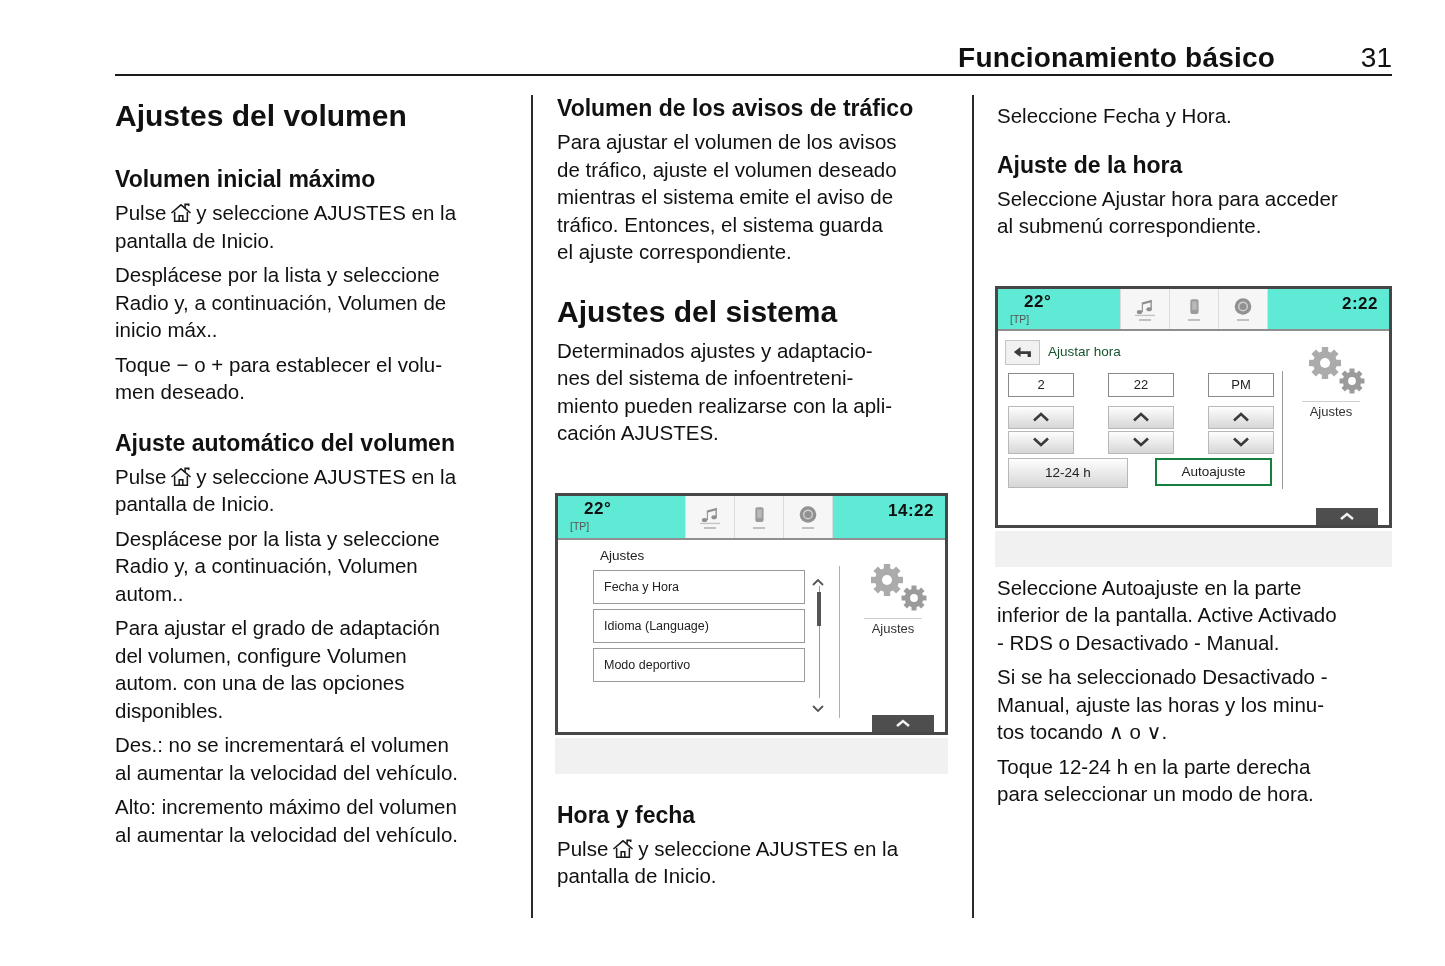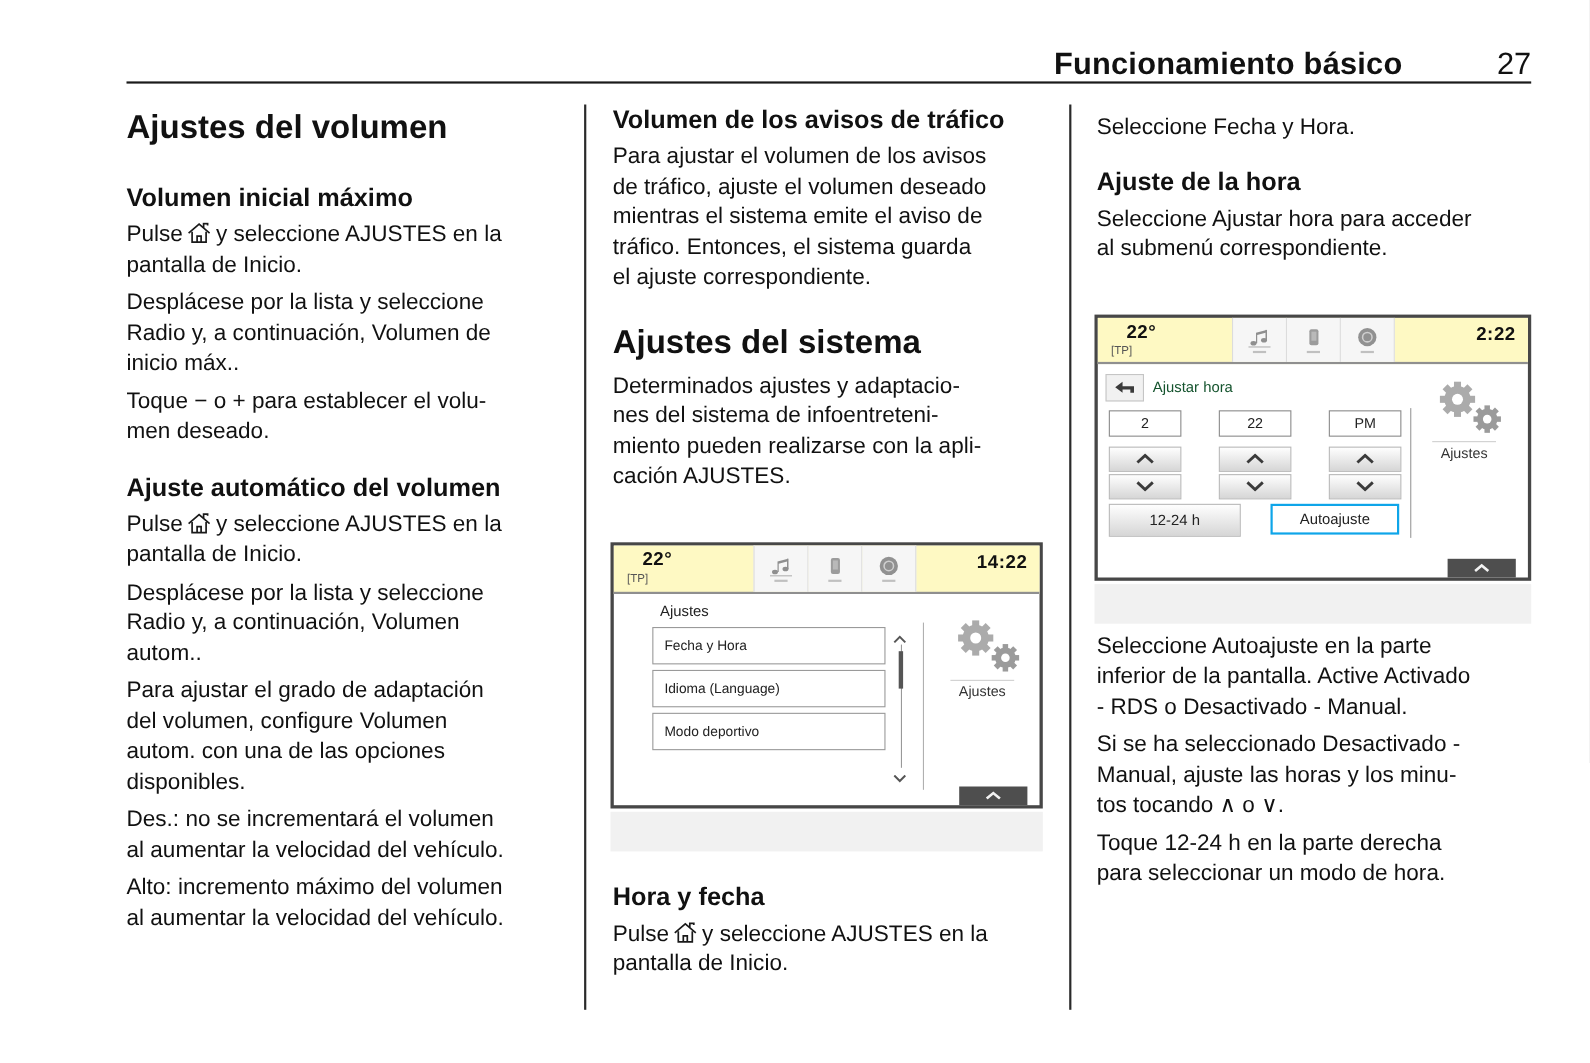--- a/index.html
+++ b/index.html
@@ -30,21 +30,21 @@
   svg.home { vertical-align:-3px; margin:0 4px; }
 
   
   .screen { position:relative; background:#fff; border:3px solid #474747; }
   #screen1 { width:387px; height:236px; margin:46px 0 0 -2px; }
   #screen2 { width:391px; height:236px; margin:46px 0 0 -2px; }
   .strip { background:#f1f1f1; }
   .strip1 { width:393px; height:36px; margin:3px 0 0 -2px; }
   .strip2 { width:397px; height:36px; margin:3px 0 0 -2px; }
 
-  .topbar { position:absolute; left:0; right:0; top:0; height:42px; border-bottom:2px solid #8f8f8f; background:#fef9c3; }
+  .topbar { position:absolute; left:0; right:0; top:0; height:42px; border-bottom:2px solid #8f8f8f; background:#5eead4; }
   #screen2 .topbar { height:40px; }
   .temp { position:absolute; left:12px; top:3px; }
   .temp-val { font-size:17px; font-weight:700; padding-left:14px; letter-spacing:0.5px; color:#111; }
   .temp-tp  { font-size:10.5px; color:#555; margin-top:1px; }
   .cells { position:absolute; top:0; bottom:0; display:flex; }
   #screen1 .cells { left:127px; } #screen2 .cells { left:122px; }
   .cell { width:48px; background:#f6f6f6; border-left:1px solid #dcdcdc; border-right:1px solid #dcdcdc;
           display:flex; flex-direction:column; align-items:center; justify-content:center; gap:2px; }
   .cell + .cell { border-left:none; }
   .cell-bar { width:12px; height:2px; background:#c0c0c0; }
@@ -77,30 +77,30 @@
   .s2-title { position:absolute; left:50px; top:55px; font-size:13.5px; color:#14532d; }
   .spin  { position:absolute; top:84px; width:66px; }
   .spin1 { left:10px; } .spin2 { left:110px; } .spin3 { left:210px; }
   .spin-val { height:22px; border:1px solid #8a8a8a; text-align:center; font-size:13px; line-height:22px; background:#fff; color:#222; }
   .spin-btn { height:21px; background:linear-gradient(#fefefe,#d6d6d6); border:1px solid #b8b8b8;
               display:flex; align-items:center; justify-content:center; }
   .spin-up  { margin-top:9px; } .spin-down { margin-top:2px; }
   .s2-mode { position:absolute; left:10px; top:169px; width:118px; height:28px; background:linear-gradient(#fefefe,#d6d6d6);
              border:1px solid #b8b8b8; text-align:center; line-height:28px; font-size:13.5px; color:#222; }
   .s2-auto { position:absolute; left:157px; top:169px; width:113px; height:24px; background:#fff;
-             border:2px solid #0ea5e9; text-align:center; line-height:24px; font-size:13.5px; color:#222; }
+             border:2px solid #15803d; text-align:center; line-height:24px; font-size:13.5px; color:#222; }
   .s2-div  { position:absolute; left:284px; top:82px; width:1px; height:118px; background:#999; }
 </style>
 </head>
 <body>
 
 <div class="page">
 
   <div class="hdr-title">Funcionamiento básico</div>
-  <div class="hdr-num">27</div>
+  <div class="hdr-num">31</div>
   <div class="hdr-rule"></div>
   <div class="colsep sep1"></div>
   <div class="colsep sep2"></div>
 
   <div class="col col1">
     <h1>Ajustes del volumen</h1>
     <h2 class="mt20">Volumen inicial máximo</h2>
     <p class="body mt13"><span>Pulse</span><svg class="home" width="22" height="20" viewBox="0 0 24 22">
           <g fill="none" stroke="#1a1a1a" stroke-width="1.7">
             <path d="M1.5 11 L12 2 L22.5 11"></path>

